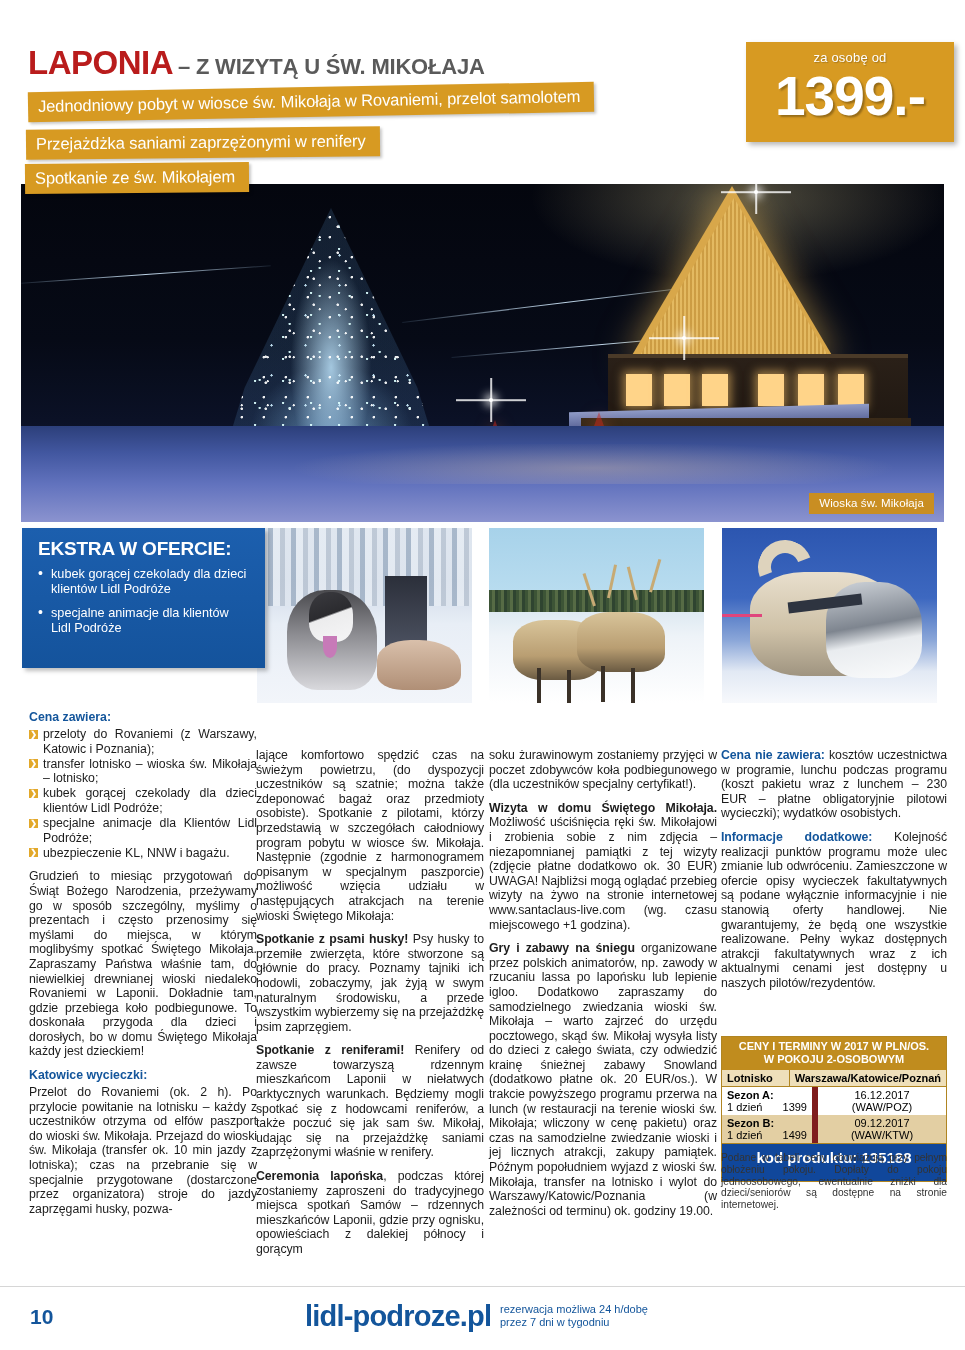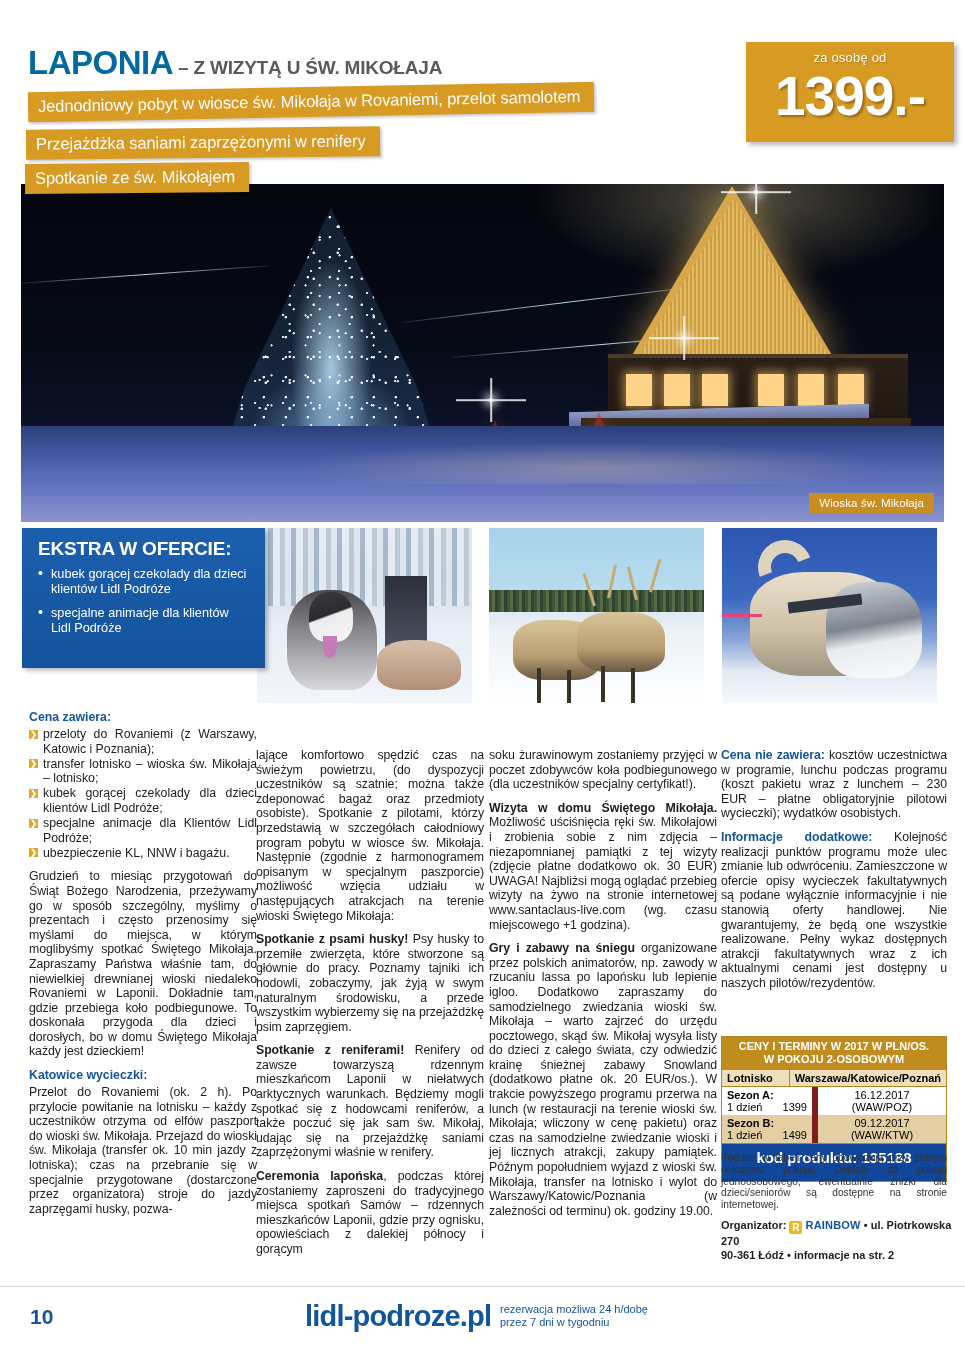--- a/index.html
+++ b/index.html
@@ -7,25 +7,25 @@
     width: 965px; height: 1350px;
     background: #ffffff;
     font-family: "Liberation Sans", sans-serif;
     overflow: hidden;
   }
   .page { position: relative; width: 965px; height: 1350px; background:#fff; }
 
   
   .title-wrap { position:absolute; left:28px; top:44px; white-space:nowrap; }
   .title-main {
-    font-size: 33px; font-weight: bold; color:#0369a1; letter-spacing:-0.5px;
+    font-size: 33px; font-weight: bold; color:#b91c1c; letter-spacing:-0.5px;
     display:inline-block; vertical-align:baseline;
   }
   .title-sub {
-    font-size: 19px; font-weight: bold; color:#5A5A5A; letter-spacing:-0.2px;
+    font-size: 22px; font-weight: bold; color:#5A5A5A; letter-spacing:-0.2px;
     display:inline-block; vertical-align:baseline; margin-left:5px;
   }
 
   .ribbon {
     position:absolute; background:#D79A22; color:#fff;
     font-size:16.5px; letter-spacing:-0.1px;
     padding:5px 14px 6px 10px; white-space:nowrap;
     box-shadow: 2px 2px 3px rgba(0,0,0,0.22);
   }
   .ribbon.r1 { left:28px; top:87px; transform: rotate(-1.05deg); z-index:6; }
@@ -493,26 +493,20 @@
           <span>1499</span>
         </div>
       </div>
       <div class="pc2 pt-date">09.12.2017 (WAW/KTW)</div>
     </div>
     <div class="pt-code">kod produktu: 135188</div>
   </div>
 
   <div class="pt-note">Podane w tabeli ceny obowiązują przy pełnym obłożeniu pokoju. Dopłaty do pokoju jednoosobowego, ewentualnie zniżki dla dzieci/seniorów są dostępne na stronie internetowej.</div>
 
-  <div class="organizer">
-    <span>Organizator:</span>
-    <span class="rb-logo">R</span>
-    <span class="rb-word">RAINBOW</span><span> • ul. Piotrkowska 270</span>
-    <div>90-361 Łódź • informacje na str. 2</div>
-  </div>
 
   <div class="footer-rule"></div>
   <div class="pagenum">10</div>
   <div class="brand">lidl-podroze.pl</div>
   <div class="brand-note">
     <div>rezerwacja możliwa 24 h/dobę</div>
     <div>przez 7 dni w tygodniu</div>
   </div>
 
 </div>

